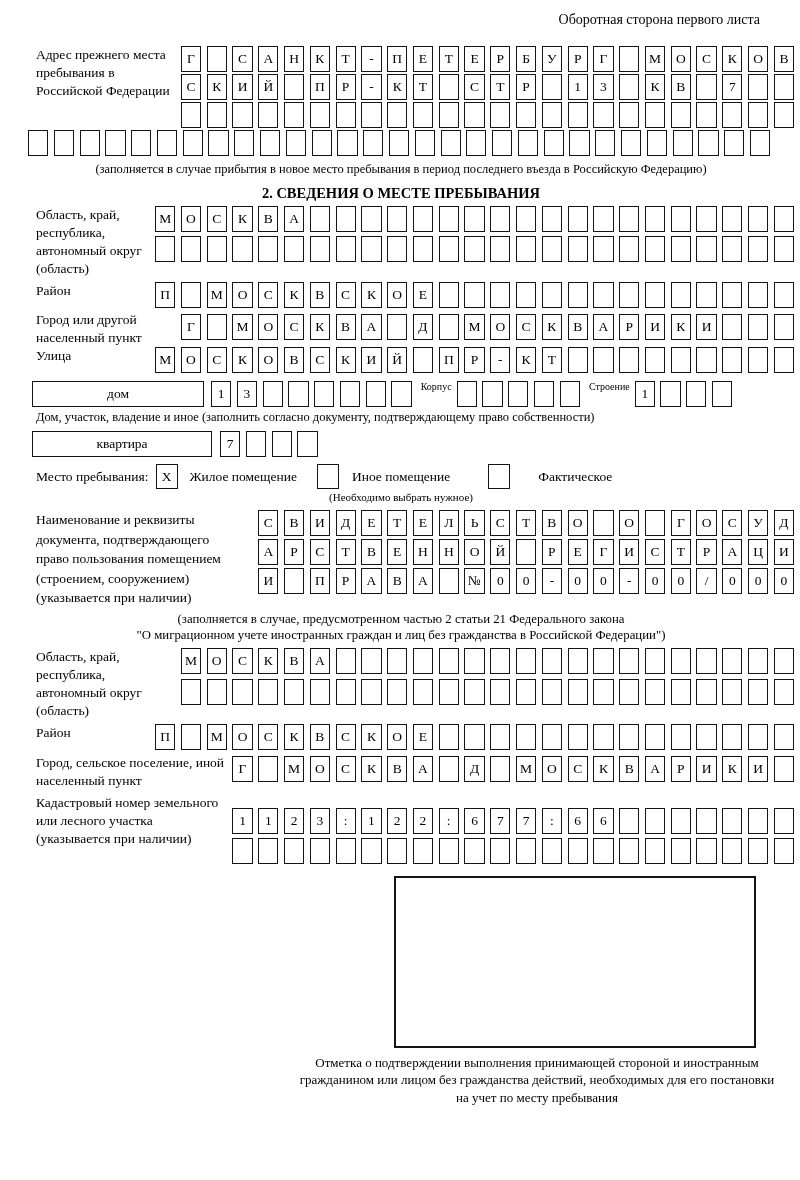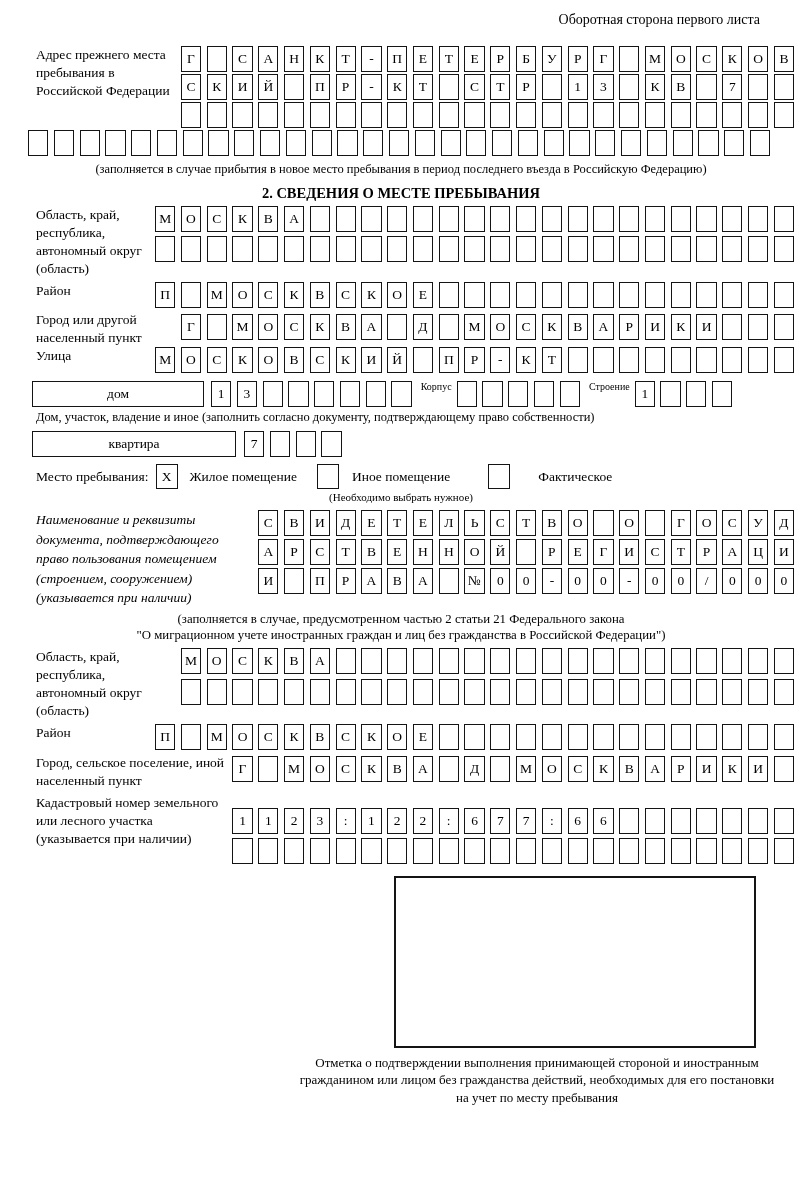--- a/index.html
+++ b/index.html
@@ -370,42 +370,42 @@
     <div class="cells">
         <span class="cell">1</span>
         <span class="cell"></span>
         <span class="cell"></span>
         <span class="cell"></span>
       </div>
   </div>
   <div class="footnote-left">Дом, участок, владение и иное (заполнить согласно документу, подтверждающему право собственности)</div>
 
   <div class="house-row" style="margin-top:6px;">
-    <div class="widebox" style="width:204px;">квартира</div>
+    <div class="widebox" style="width:180px;">квартира</div>
     <div class="cells" style="margin-left:8px;">
         <span class="cell">7</span>
         <span class="cell"></span>
         <span class="cell"></span>
         <span class="cell"></span>
       </div>
   </div>
 
   <div class="stay-row">
     <span>Место пребывания:</span>
     <span class="cb" style="margin-left:7px;">X</span>
     <span style="margin-left:12px;">Жилое помещение</span>
     <span class="cb" style="margin-left:20px;"></span>
     <span style="margin-left:13px;">Иное помещение</span>
     <span class="cb" style="margin-left:38px;"></span>
     <span style="margin-left:28px;">Фактическое</span>
   </div>
   <div class="center-note">(Необходимо выбрать нужное)</div>
 
   <div class="row-flex" style="margin-top:7px;">
-    <div class="lbl pad-lbl" style="width:235px;line-height:19.5px;font-style:italic;">Наименование и реквизиты документа, подтверждающего право пользования помещением (строением, сооружением) (указывается при наличии)</div>
+    <div class="lbl pad-lbl" style="width:235px;line-height:19.5px;">Наименование и реквизиты документа, подтверждающего право пользования помещением (строением, сооружением) (указывается при наличии)</div>
     <div class="rows-col" style="gap:3px;">
       <div class="cells">
           <span class="cell">С</span>
           <span class="cell">В</span>
           <span class="cell">И</span>
           <span class="cell">Д</span>
           <span class="cell">Е</span>
           <span class="cell">Т</span>
           <span class="cell">Е</span>
           <span class="cell">Л</span>

